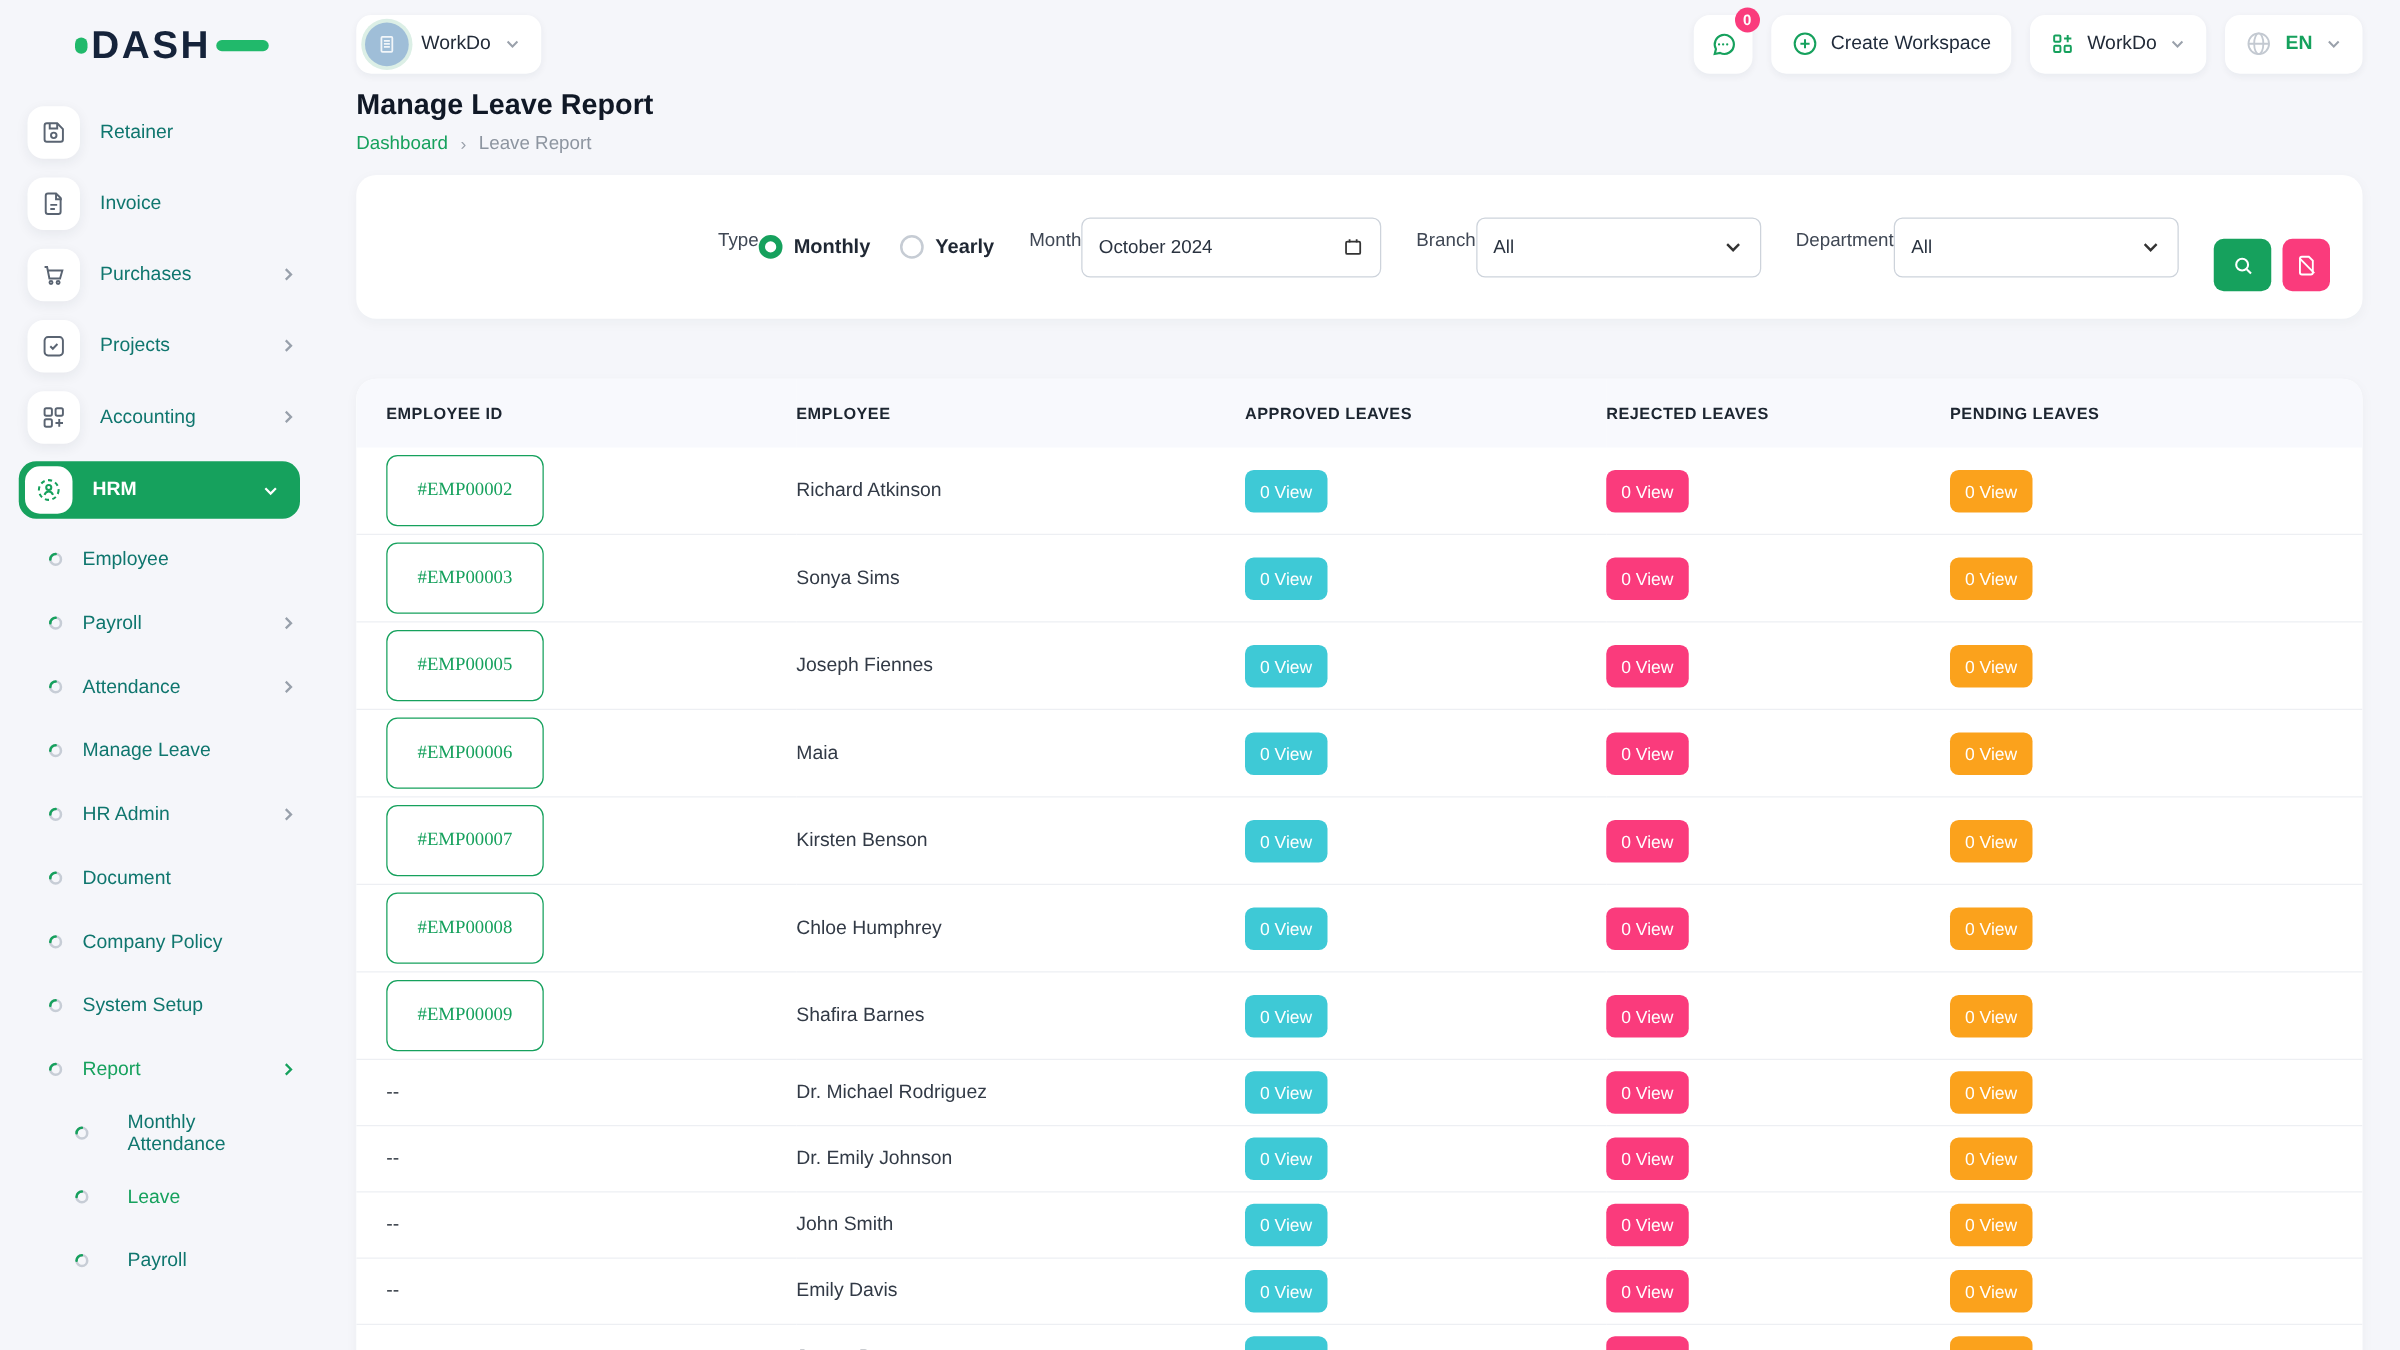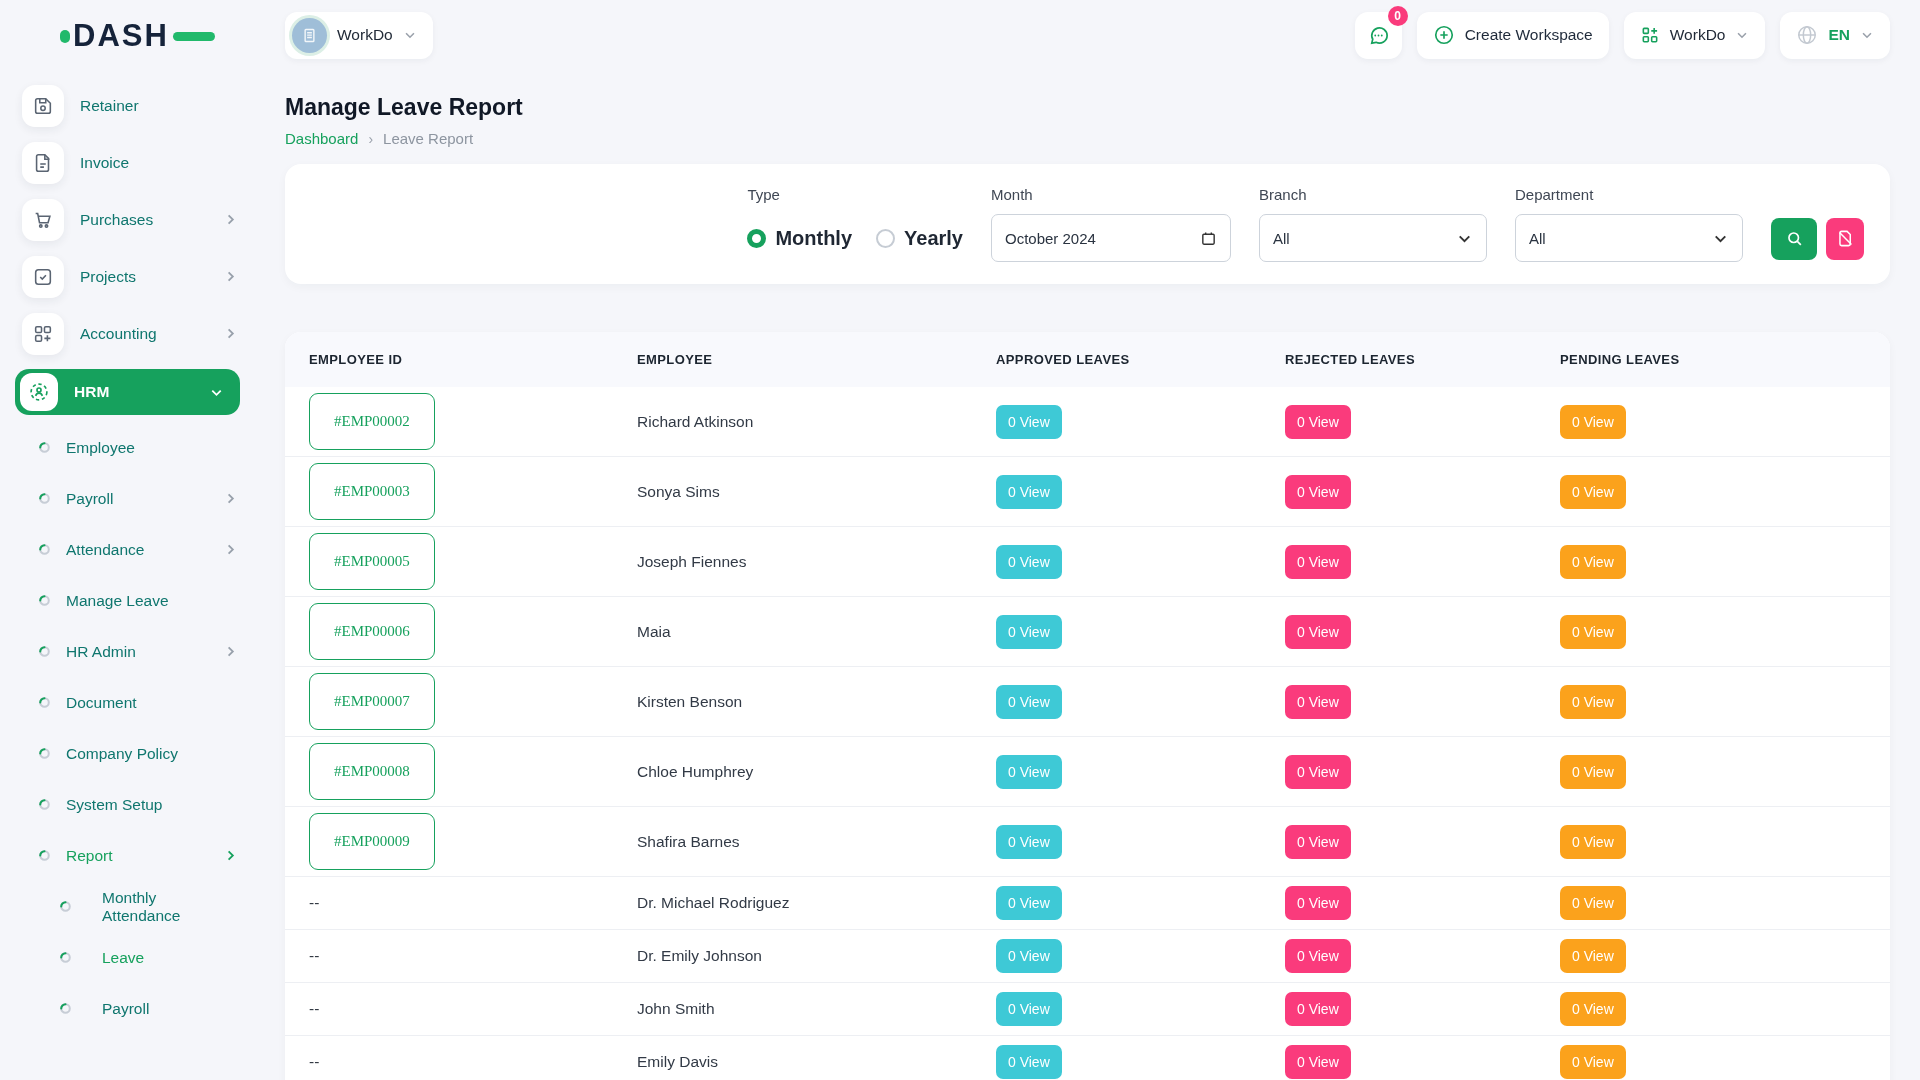--- a/index.html
+++ b/index.html
@@ -65,36 +65,36 @@
            display:flex;align-items:center;justify-content:center;cursor:pointer;}
   .iconbtn svg{width:23px;height:23px;}
   .badge-count{position:absolute;top:-6px;right:-6px;min-width:20px;height:20px;border-radius:10px;background:var(--pink);
                color:#fff;font-size:12px;font-weight:700;display:flex;align-items:center;justify-content:center;padding:0 5px;}
   .chev-sm{color:#9AA1AB;}
   .chev-sm svg{width:14px;height:14px;}
   .lang-label{color:var(--green);font-weight:700;}
   .cw-label{font-weight:500;color:#1F2A3A;}
 
   .content{padding:0 30px 0 29px;}
-  .page-title{margin-top:24px;font-size:23px;font-weight:700;color:#101826;}
+  .page-title{font-size:23px;font-weight:700;color:#101826;}
   .breadcrumb{margin-top:9px;display:flex;align-items:center;gap:10px;font-size:15px;}
   .bc-home{color:var(--green);cursor:pointer;}
   .bc-sep{color:#9AA1AB;font-size:14px;}
   .bc-cur{color:var(--soft);}
 
   
   .filter-card{margin-top:17px;background:var(--card);border-radius:16px;box-shadow:0 3px 10px rgba(26,40,62,.04);
                padding:22px 26px;display:flex;justify-content:flex-end;gap:28px;}
-  .fgroup{display:flex;flex-direction:column;}
+  .fgroup{display:flex;flex-direction:row;align-items:center;}
   .flabel{font-size:15px;color:#3F4754;margin-bottom:11px;}
   .radio-row{display:flex;align-items:center;gap:24px;height:48px;}
   .radio-opt{display:flex;align-items:center;gap:9px;cursor:pointer;}
   .radio{width:19px;height:19px;border-radius:50%;border:2px solid #C6CCD4;background:#fff;}
   .radio.on{border:5.5px solid var(--green);}
-  .radio-label{font-size:20px;font-weight:700;color:#1F2733;}
+  .radio-label{font-size:16px;font-weight:700;color:#1F2733;}
   .control{height:48px;border:1px solid var(--border);border-radius:7px;background:#fff;display:flex;align-items:center;
            justify-content:space-between;padding:0 13px;font-size:15px;color:#2A3340;cursor:pointer;}
   .control.month{width:240px;}
   .control.select{width:228px;}
   .control .ctrl-icon{color:#333;}
   .control .ctrl-icon svg{width:17px;height:17px;}
   .fbtns{display:flex;gap:9px;margin-top:29px;align-items:center;}
   .btn-search{width:46px;height:42px;border:none;border-radius:8px;background:var(--green);display:flex;align-items:center;justify-content:center;cursor:pointer;}
   .btn-reset{width:38px;height:42px;border:none;border-radius:8px;background:var(--pink);display:flex;align-items:center;justify-content:center;cursor:pointer;}
   .fbtns svg{width:19px;height:19px;color:#fff;}

